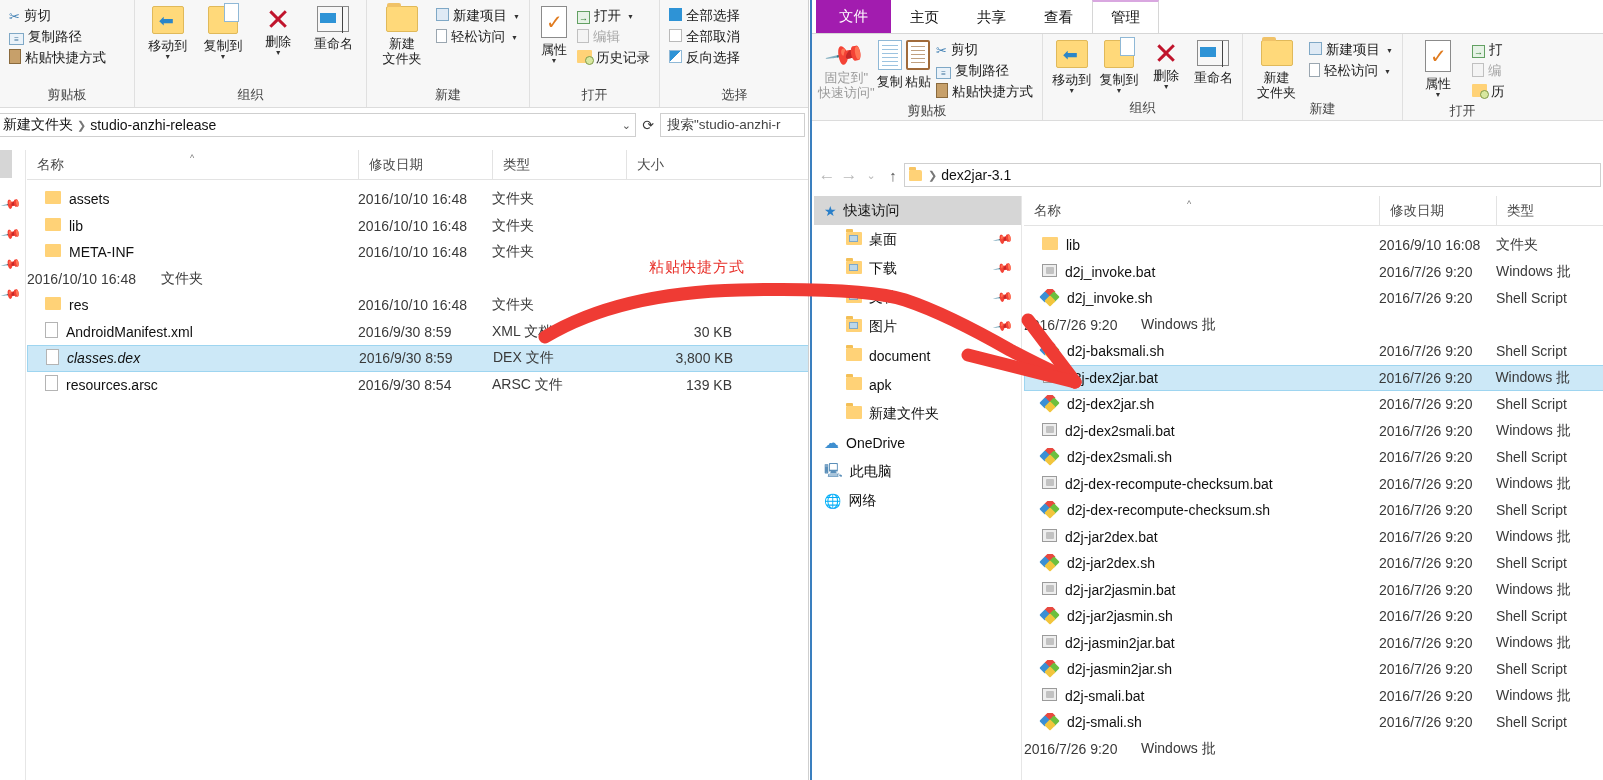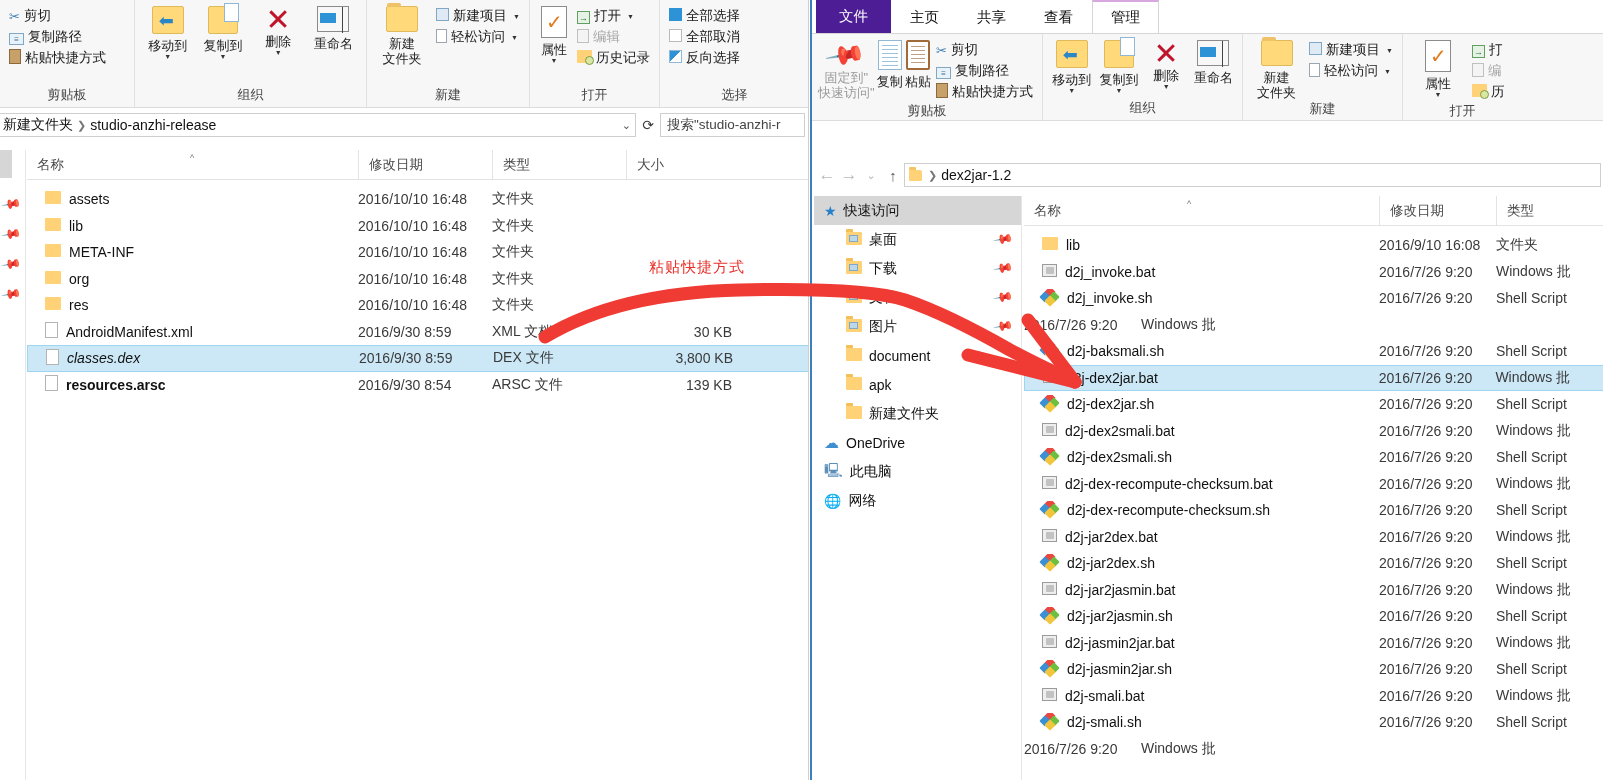--- a/index.html
+++ b/index.html
@@ -73,21 +73,21 @@
   .folder { width:16px; height:13px; background:#ffd277; border-radius:1px 2px 1px 1px; }
   .folder:before { content:""; position:absolute; left:0; top:-3px; width:7px; height:3px;
                    background:#f7c463; border-radius:1px 1px 0 0;}
   .folder.sm { width:13px; height:11px;}
   .pin-gl { color:#8d9aa4; font-size:13px; transform:rotate(35deg); display:inline-block;}
 
   
   .tabs { display:flex; align-items:flex-end; height:34px; background:#fff; padding-left:4px;}
   .tab { padding:6px 18px 6px 18px; font-size:14.5px; color:#111; position:relative;
          border:1px solid transparent; border-bottom:none; background:transparent; }
-  .tab.file { background:#4c1d95; color:#fff; height:34px; display:flex; align-items:center;
+  .tab.file { background:#a21caf; color:#fff; height:34px; display:flex; align-items:center;
               padding:0 22px; }
   .tab.active { background:#fff; border-color:#d6d6d6; border-top:2px solid #d9a7e0; }
 
   
   #overlay { position:absolute; inset:0; pointer-events:none; }
   .note-text { position:absolute; color:#e8302a; font-size:15px; letter-spacing:1px;
                font-family:"DejaVu Sans",sans-serif; }
 </style>
 </head>
 <body>
@@ -278,24 +278,20 @@
         <div class="row" style="height: 26.5px;">
           <div class="cname" style="width: 331px; padding-left: 18px;">
             <span class="ic"><span style="display:inline-block;position:relative;width:16px;height:13px;background:#ffd277;border-radius:1px"></span></span>
             <span>META-INF</span>
           </div>
           <div class="cdate" style="width: 134px;">2016/10/10 16:48</div>
           <div class="ctype" style="width: 134px;">文件夹</div>
           <div class="csize" style="width: 106px;"></div>
         </div>
         <div class="row" style="height: 26.5px;">
-          <div class="cname" style="width: 331px; padding-left: 18px;">
-            <span class="ic"><span style="display:inline-block;position:relative;width:16px;height:13px;background:#ffd277;border-radius:1px"></span></span>
-            <span>org</span>
-          </div>
           <div class="cdate" style="width: 134px;">2016/10/10 16:48</div>
           <div class="ctype" style="width: 134px;">文件夹</div>
           <div class="csize" style="width: 106px;"></div>
         </div>
         <div class="row" style="height: 26.5px;">
           <div class="cname" style="width: 331px; padding-left: 18px;">
             <span class="ic"><span style="display:inline-block;position:relative;width:16px;height:13px;background:#ffd277;border-radius:1px"></span></span>
             <span>res</span>
           </div>
           <div class="cdate" style="width: 134px;">2016/10/10 16:48</div>
@@ -314,21 +310,21 @@
         <div class="row sel" style="height: 26.5px;">
           <div class="cname" style="width: 331px; padding-left: 18px; font-style: italic;">
             <span class="ic"><span style="display:inline-block;position:relative;width:13px;height:16px;background:#fff;border:1px solid #b4b4b4"></span></span>
             <span>classes.dex</span>
           </div>
           <div class="cdate" style="width: 134px;">2016/9/30 8:59</div>
           <div class="ctype" style="width: 134px;">DEX 文件</div>
           <div class="csize" style="width: 106px;">3,800 KB</div>
         </div>
         <div class="row" style="height: 26.5px;">
-          <div class="cname" style="width: 331px; padding-left: 18px; font-weight: bold;">
+          <div class="cname" style="width: 331px; padding-left: 18px;">
             <span class="ic"><span style="display:inline-block;position:relative;width:13px;height:16px;background:#fff;border:1px solid #b4b4b4"></span></span>
             <span>resources.arsc</span>
           </div>
           <div class="cdate" style="width: 134px;">2016/9/30 8:54</div>
           <div class="ctype" style="width: 134px;">ARSC 文件</div>
           <div class="csize" style="width: 106px;">139 KB</div>
         </div>
       </div>
   </div>
 
@@ -473,21 +469,21 @@
 
     <div style="position:absolute; left:0; top:160px; width:793px; height:30px;">
       <div class="addr-row">
         <div class="navbtn">←</div>
         <div class="navbtn">→</div>
         <div class="navbtn" style="font-size:11px;">⌄</div>
         <div class="navbtn up">↑</div>
         <div class="addrbox">
           <span class="ic folder sm" style="margin-right:2px;"></span>
           <span class="crumb-sep">❯</span>
-          <span>dex2jar-1.2</span>
+          <span>dex2jar-3.1</span>
         </div>
       </div>
     </div>
 
     <div class="navpane" id="right-nav" style="position:absolute; left:2px; top:196px; width:208px; height:584px; border-right:1px solid #e6e6e6;">
         <div class="navitem hi" style="padding-left: 10px;">
           <span class="ic"><span style="color:#2a7fc9;font-size:14px">★</span></span>
           <span>快速访问</span>
         </div>
         <div class="navitem" style="padding-left: 32px;">

